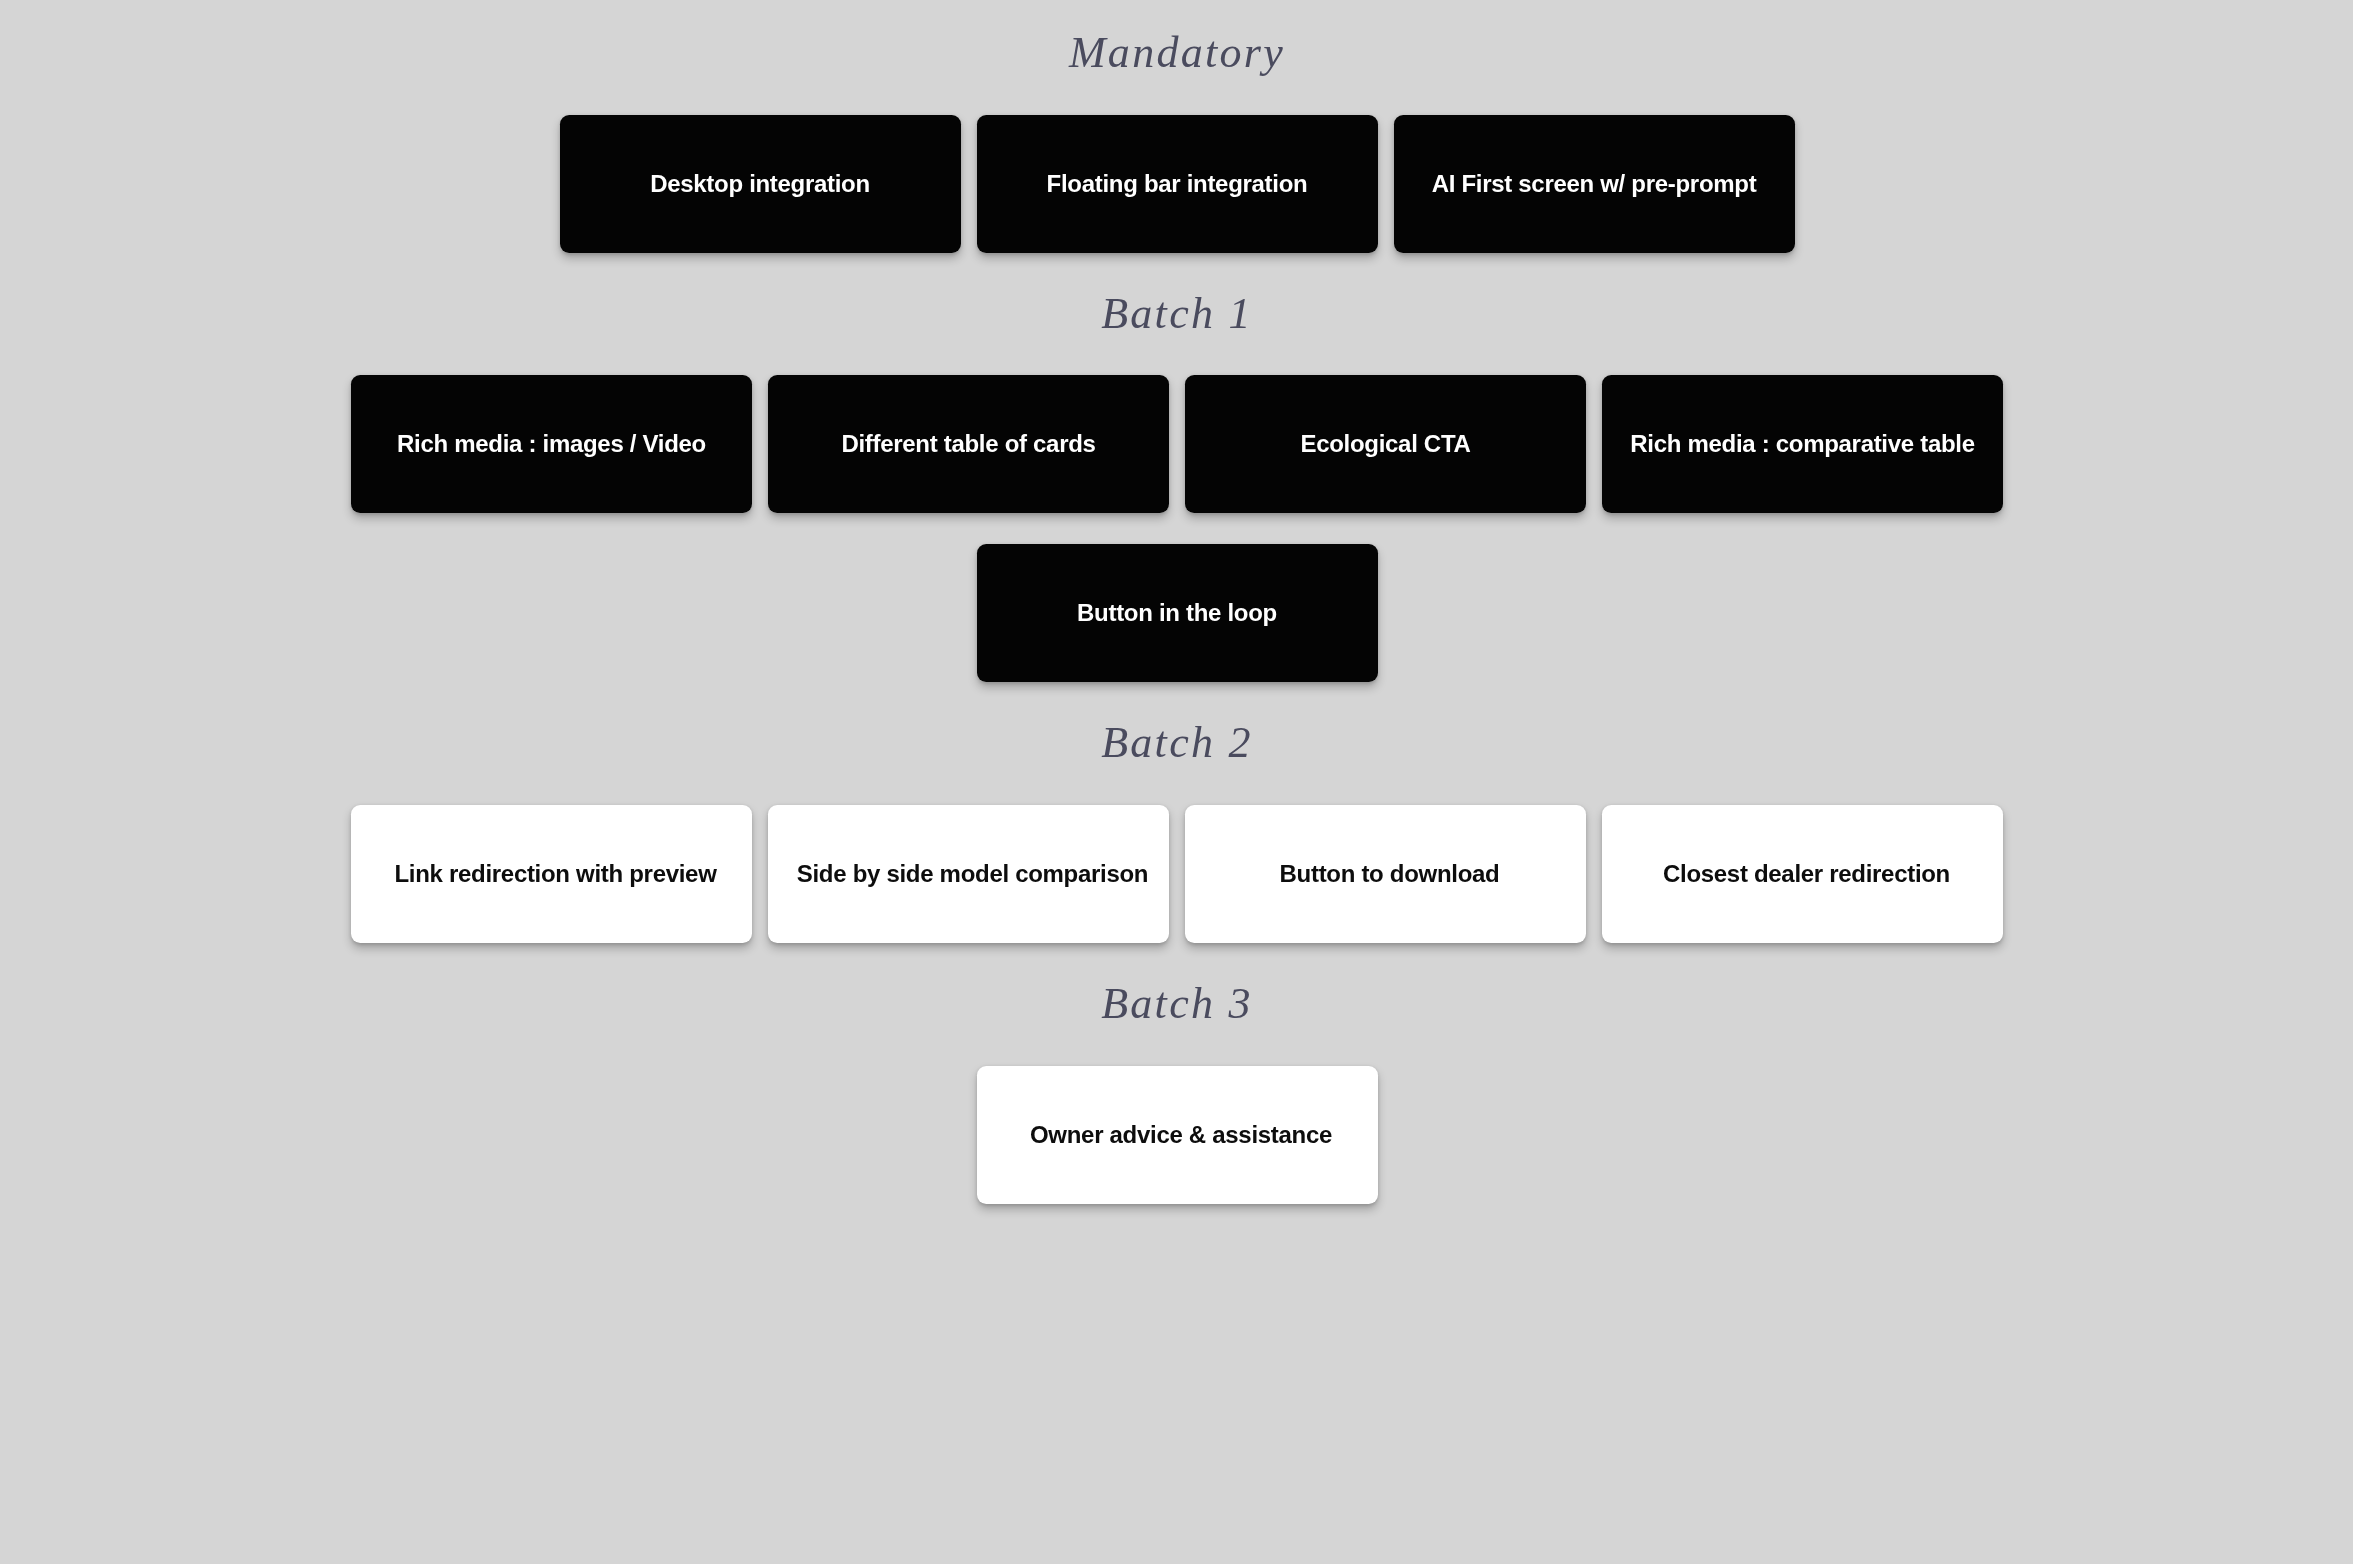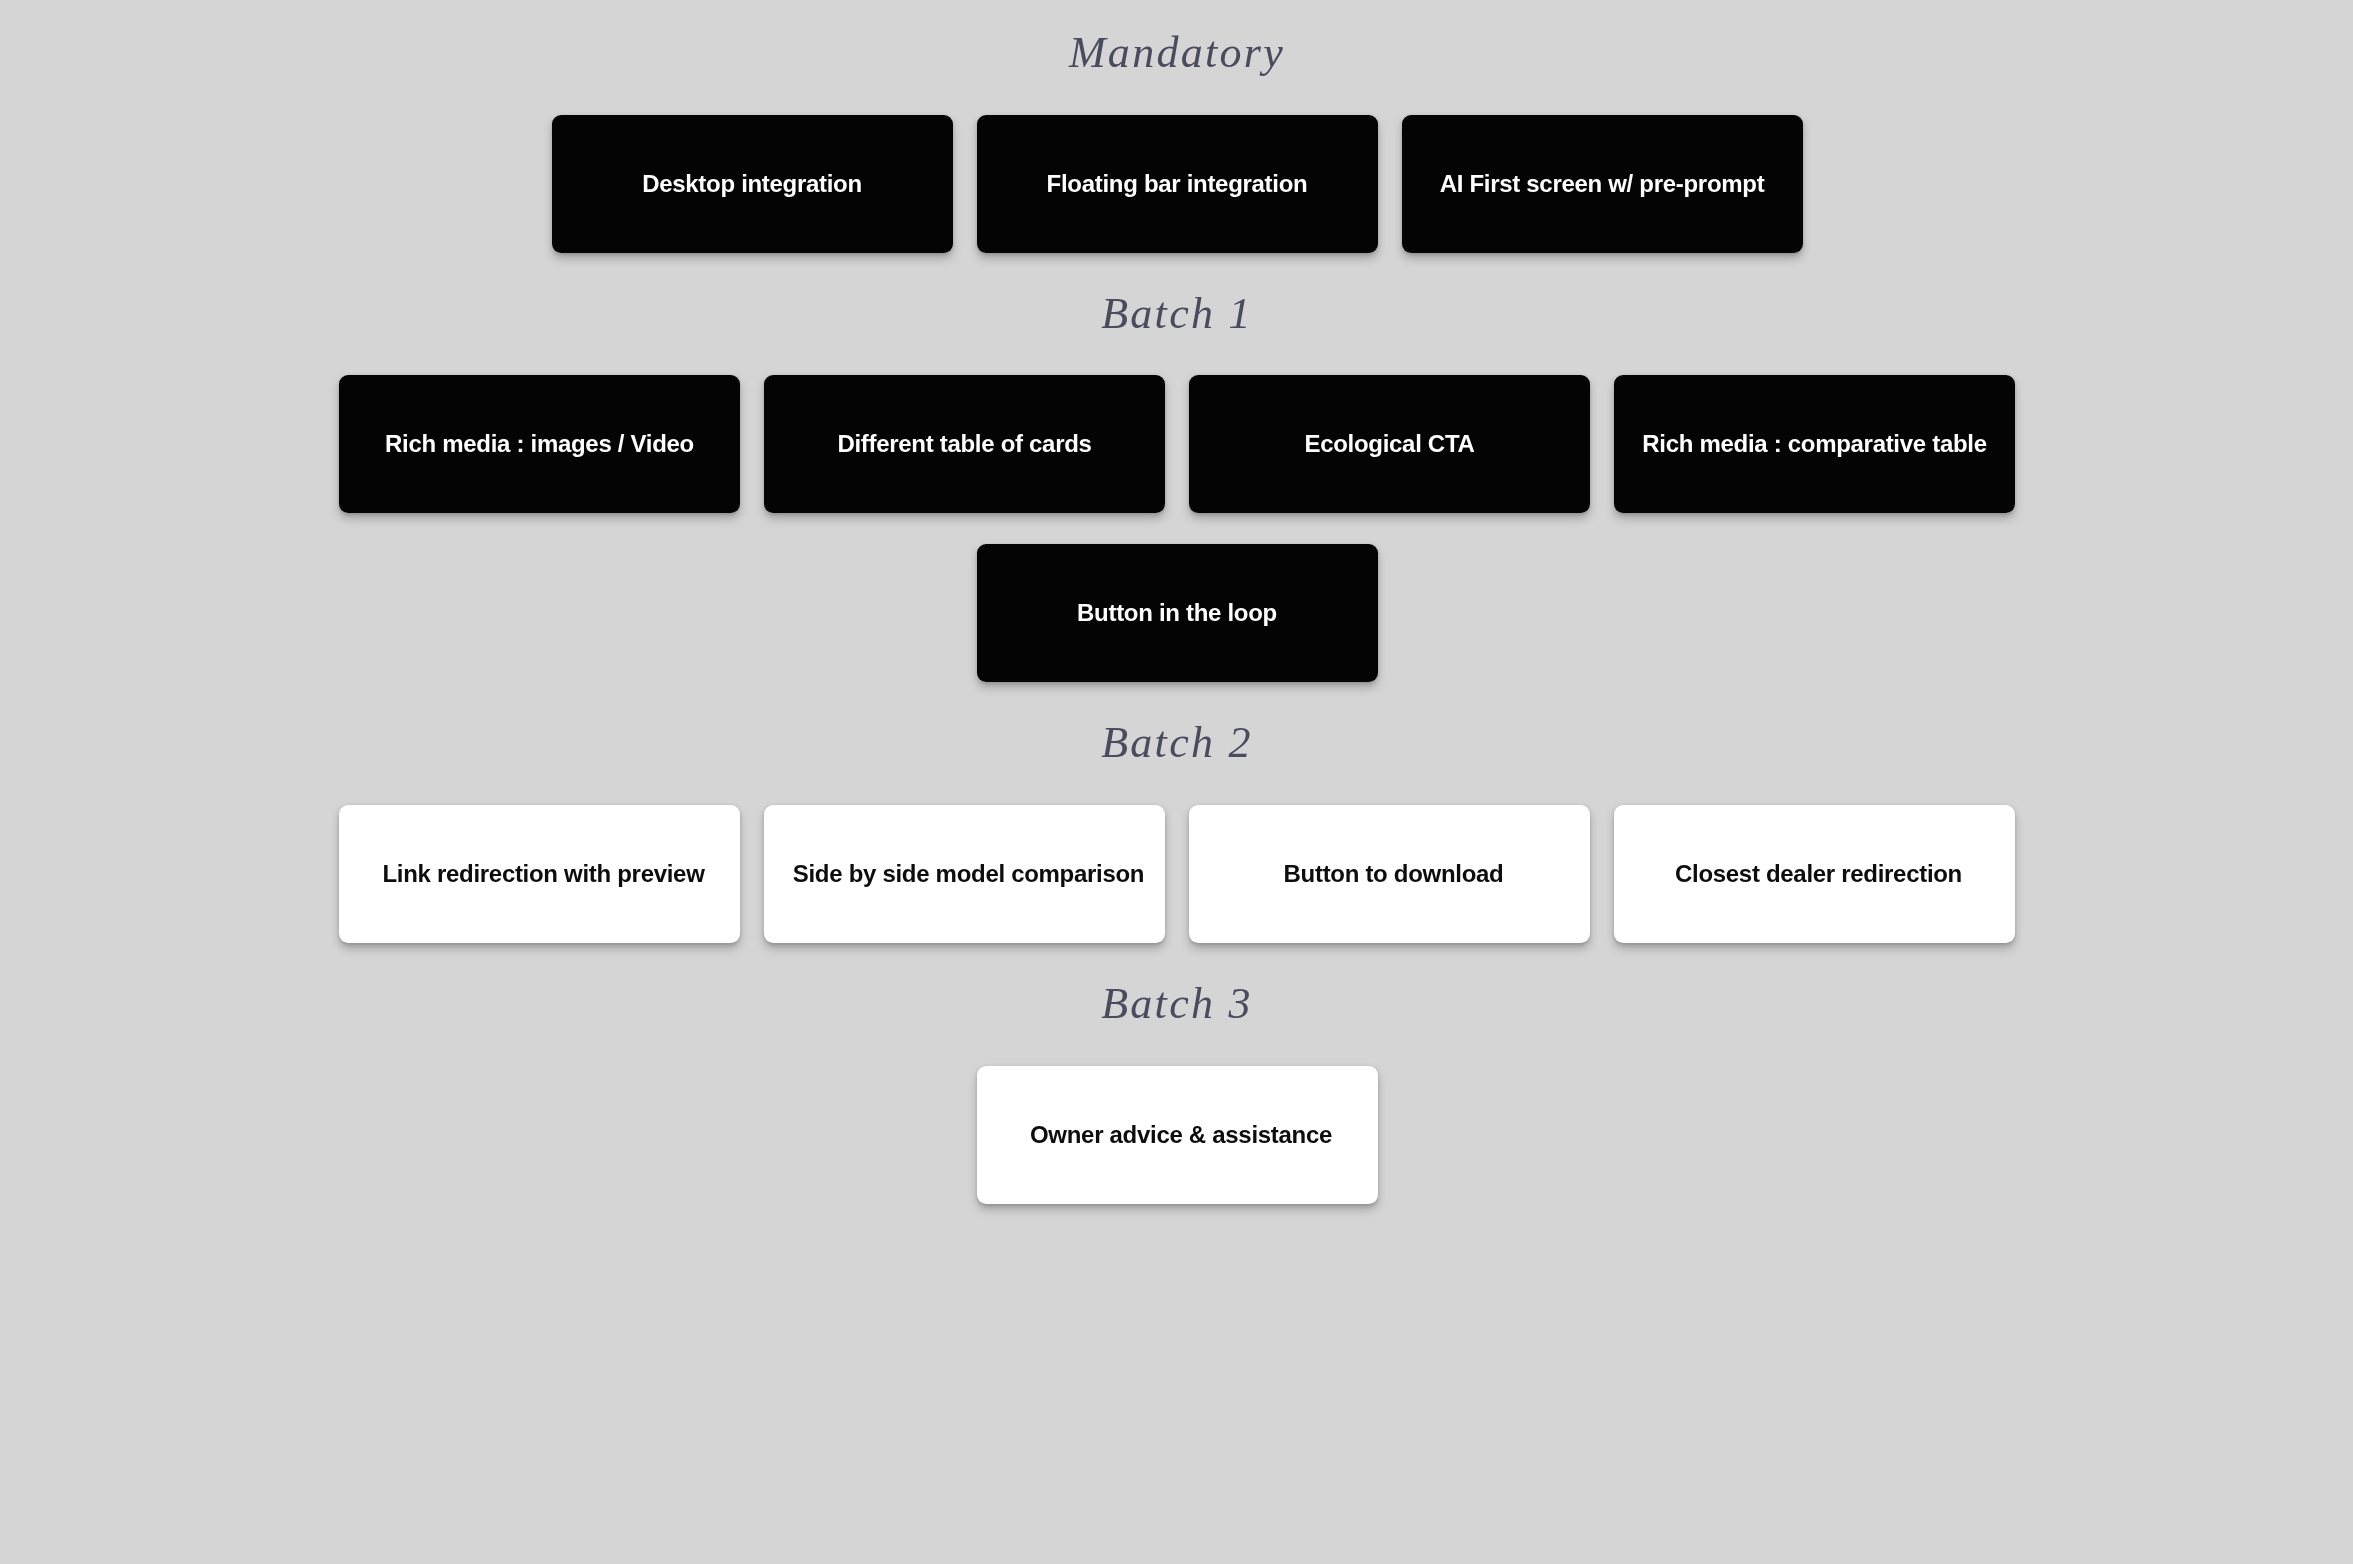--- a/index.html
+++ b/index.html
@@ -44,21 +44,21 @@
     font-style: italic;
     font-weight: 400;
     font-size: 44px;
     line-height: 1.38;
     letter-spacing: 2.3px;
     color: var(--heading);
   }
   .card-row {
     display: flex;
     justify-content: center;
-    gap: 24px;
+    gap: 16px;
     margin-top: 31px;
     width: 100%;
   }
   .card {
     width: 401px;
     height: 138px;
     border-radius: 9.2px;
     display: flex;
     align-items: center;
     justify-content: center;

